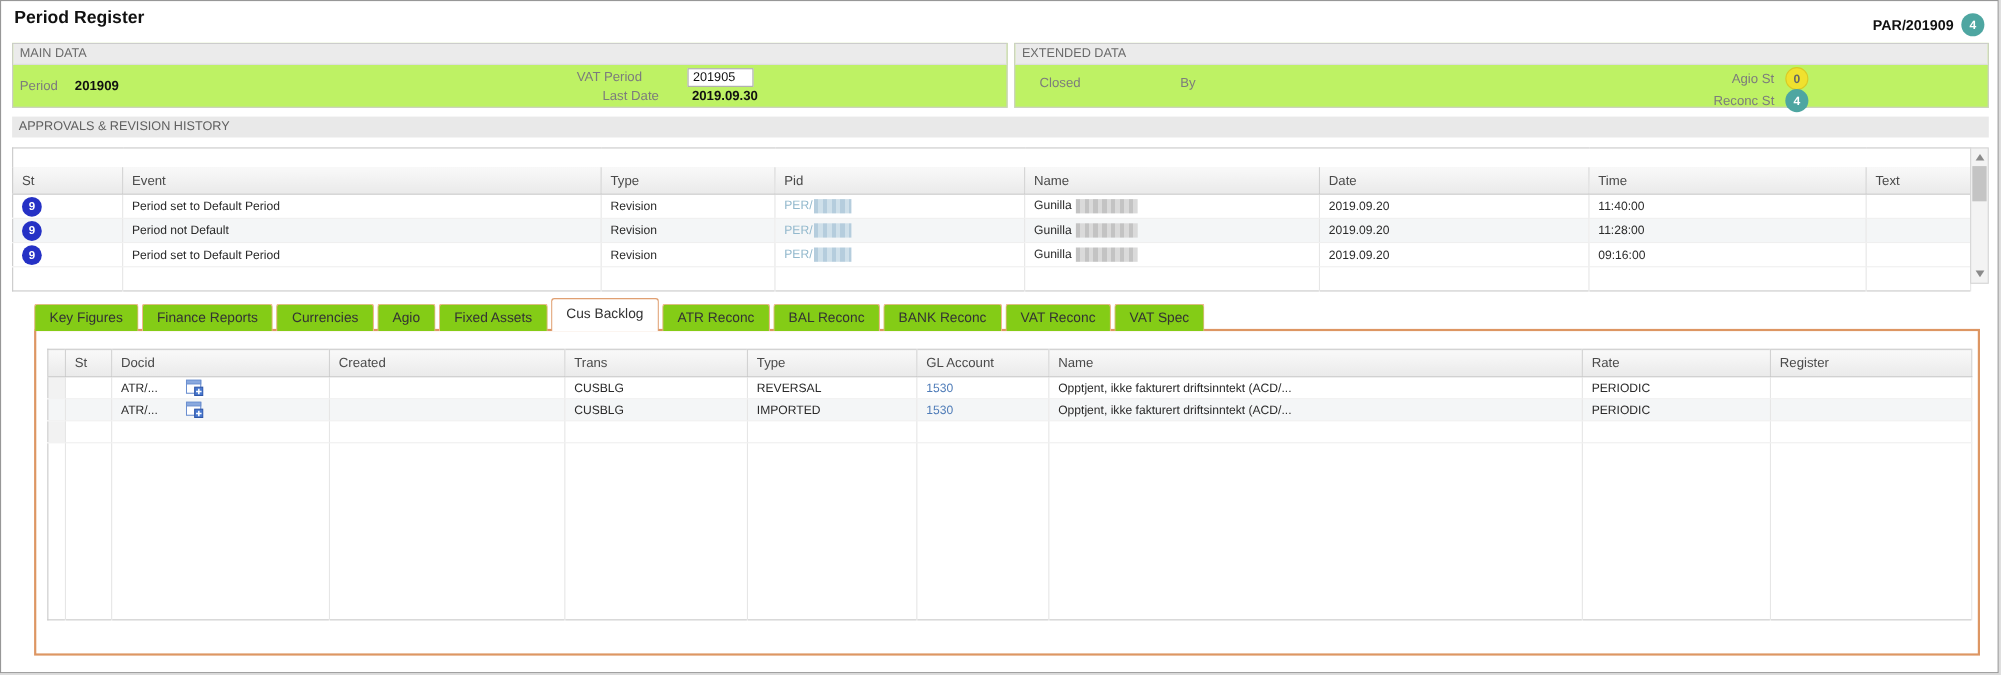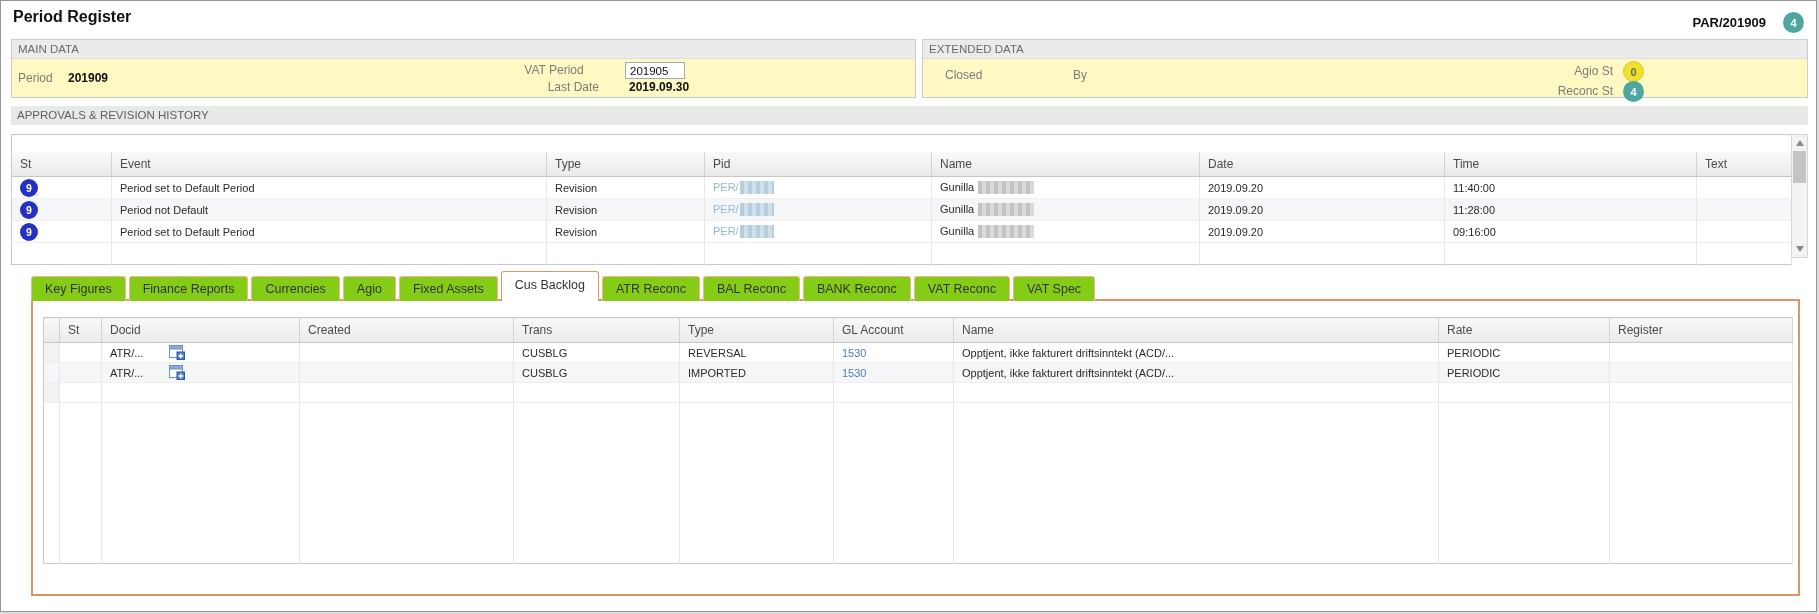--- a/index.html
+++ b/index.html
@@ -3,28 +3,28 @@
 <meta charset="utf-8">
 <style>
   * { margin:0; padding:0; box-sizing:border-box; }
   body { background:#dcdcdc; font-family:"Liberation Sans", sans-serif; }
   .screen {
     position:relative; width:1817px; height:612px; background:#fff;
     border:1px solid #979797; overflow:hidden;
     font-family:"Liberation Sans", sans-serif; color:#222;
   }
   .page-title { position:absolute; left:12px; top:7px; font-size:16px; font-weight:bold; color:#111; }
-  .doc-ref { position:absolute; right:12px; top:11px; display:flex; align-items:center; gap:17px; }
+  .doc-ref { position:absolute; right:12px; top:11px; display:flex; align-items:center; gap:7px; }
   .doc-ref-text { font-size:13px; font-weight:bold; color:#111; }
   .badge { display:inline-flex; align-items:center; justify-content:center; border-radius:50%; font-size:11px; font-weight:bold; }
   .badge-teal { width:21px; height:21px; background:var(--badge-teal,#4ea6a1); color:#fff; }
   .badge-yellow { width:21px; height:21px; background:var(--badge-yellow,#f0e12e); color:#666; border:1px solid #d9ca25; }
   .badge-blue { width:18px; height:18px; background:var(--badge-blue,#2531c5); color:#fff; font-size:10.5px; }
 
-  .panel { position:absolute; border:1px solid #ccc; background:#fef9c3; overflow:visible; }
+  .panel { position:absolute; border:1px solid #ccc; background:#bef264; overflow:visible; }
   .panel-header { height:19px; background:#ebebeb; color:#6b6b6b; font-size:11.5px; padding:3px 0 0 6px; border-bottom:1px solid #ddd; }
   .panel-body { position:relative; height:38px; }
   .panel-main { left:10px; top:38px; width:905px; height:59px; }
   .panel-ext  { left:921px; top:38px; width:886px; height:59px; }
   .flabel { position:absolute; color:#7c7c7c; font-size:12px; }
   .fvalue { position:absolute; color:#111; font-size:12px; font-weight:bold; }
   .vat-input { position:absolute; left:613px; top:3px; width:60px; height:17px; border:1px solid #a9a9a9; font-size:11.5px; padding:0 4px; font-family:"Liberation Sans",sans-serif; color:#111; }
   .ext-badge { position:absolute; }
 
   .section-bar { position:absolute; left:10px; top:105px; width:1797px; height:19px; background:#e9e9e9; color:#606060; font-size:11.5px; padding:3px 0 0 6px; }

